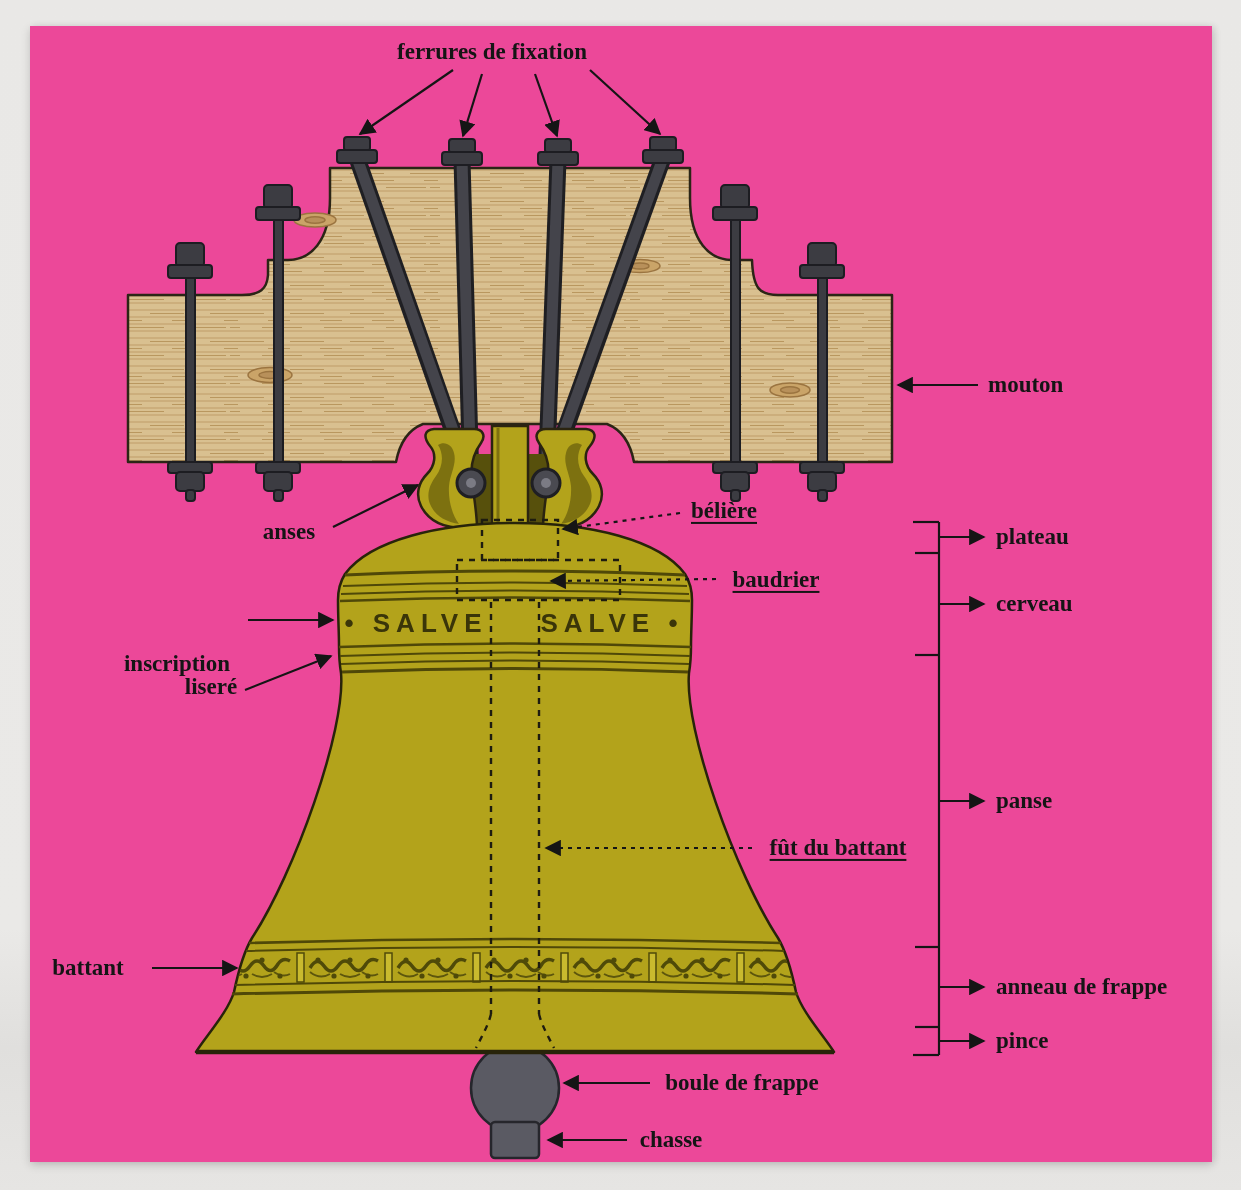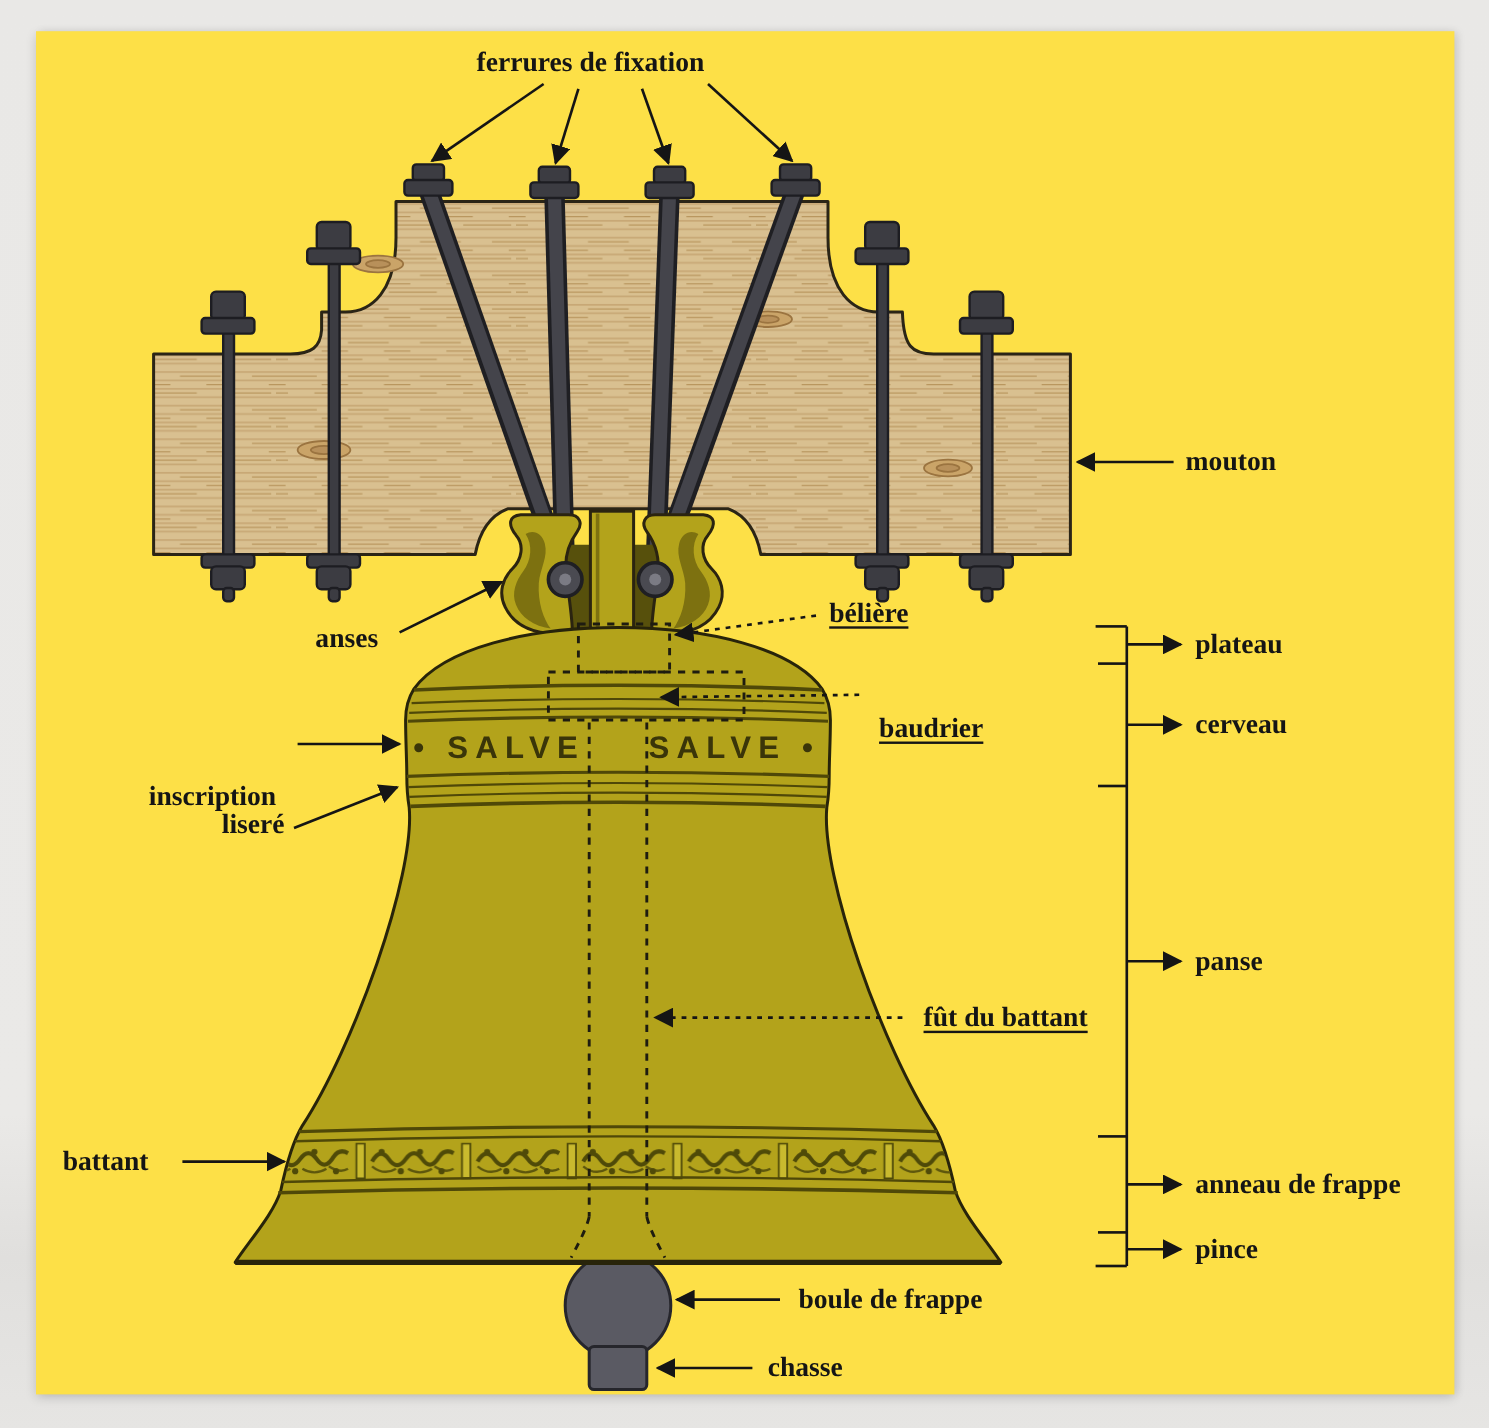--- a/index.html
+++ b/index.html
@@ -3,21 +3,21 @@
 <meta charset="utf-8">
 <style>
   html,body{margin:0;padding:0;}
   body{
     width:1241px;height:1190px;position:relative;overflow:hidden;
     background:linear-gradient(180deg,#e9e8e6 0%,#eae9e7 78%,#e0dfdd 88%,#e6e5e3 100%);
     font-family:"Liberation Serif", serif;
   }
   .panel{
     position:absolute;left:30px;top:26px;width:1182px;height:1136px;
-    background:#fde047;
+    background:#ec4899;
     box-shadow:0 3px 9px rgba(0,0,0,.16), 3px 0 7px rgba(0,0,0,.07);
   }
   .panel svg{position:absolute;left:0;top:0;}
   .lbl{
     position:absolute;color:#151515;font:bold 23px "Liberation Serif", serif;
     white-space:nowrap;transform:translate(-50%,-50%);line-height:1.05;
   }
   .lbl.left-align{transform:translate(0,-50%);text-align:right;}
   .lbl.u{text-decoration:underline;text-decoration-thickness:2px;text-underline-offset:4px;}
   .bell-text{
@@ -254,21 +254,21 @@
     <line x1="909" y1="775" x2="954" y2="775" marker-end="url(#ah)"></line>
     <line x1="909" y1="961" x2="954" y2="961" marker-end="url(#ah)"></line>
     <line x1="909" y1="1015" x2="954" y2="1015" marker-end="url(#ah)"></line>
   </g>
 </svg>
 
   <div class="lbl" style="left:462px;top:26px;">ferrures de fixation</div>
   <div class="lbl left-align" style="left:958px;top:359px;">mouton</div>
   <div class="lbl" style="left:259px;top:506px;">anses</div>
   <div class="lbl u" style="left:694px;top:485px;">bélière</div>
-  <div class="lbl u" style="left:746px;top:581px;">baudrier</div>
+  <div class="lbl u" style="left:746px;top:554px;">baudrier</div>
   <div class="lbl" style="left:147px;top:594px;margin-top:44px;">inscription</div>
   <div class="lbl" style="left:181px;top:661px;">liseré</div>
   <div class="lbl u" style="left:808px;top:822px;text-decoration:underline;">fût du battant</div>
   <div class="lbl" style="left:58px;top:942px;">battant</div>
   <div class="lbl left-align" style="left:966px;top:511px;">plateau</div>
   <div class="lbl left-align" style="left:966px;top:578px;">cerveau</div>
   <div class="lbl left-align" style="left:966px;top:775px;">panse</div>
   <div class="lbl left-align" style="left:966px;top:961px;">anneau de frappe</div>
   <div class="lbl left-align" style="left:966px;top:1015px;">pince</div>
   <div class="lbl" style="left:712px;top:1057px;">boule de frappe</div>

